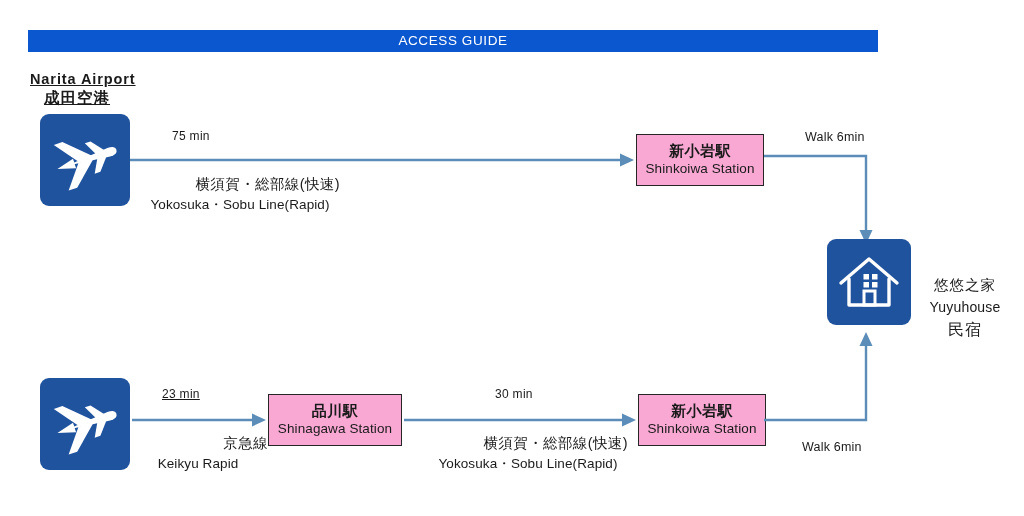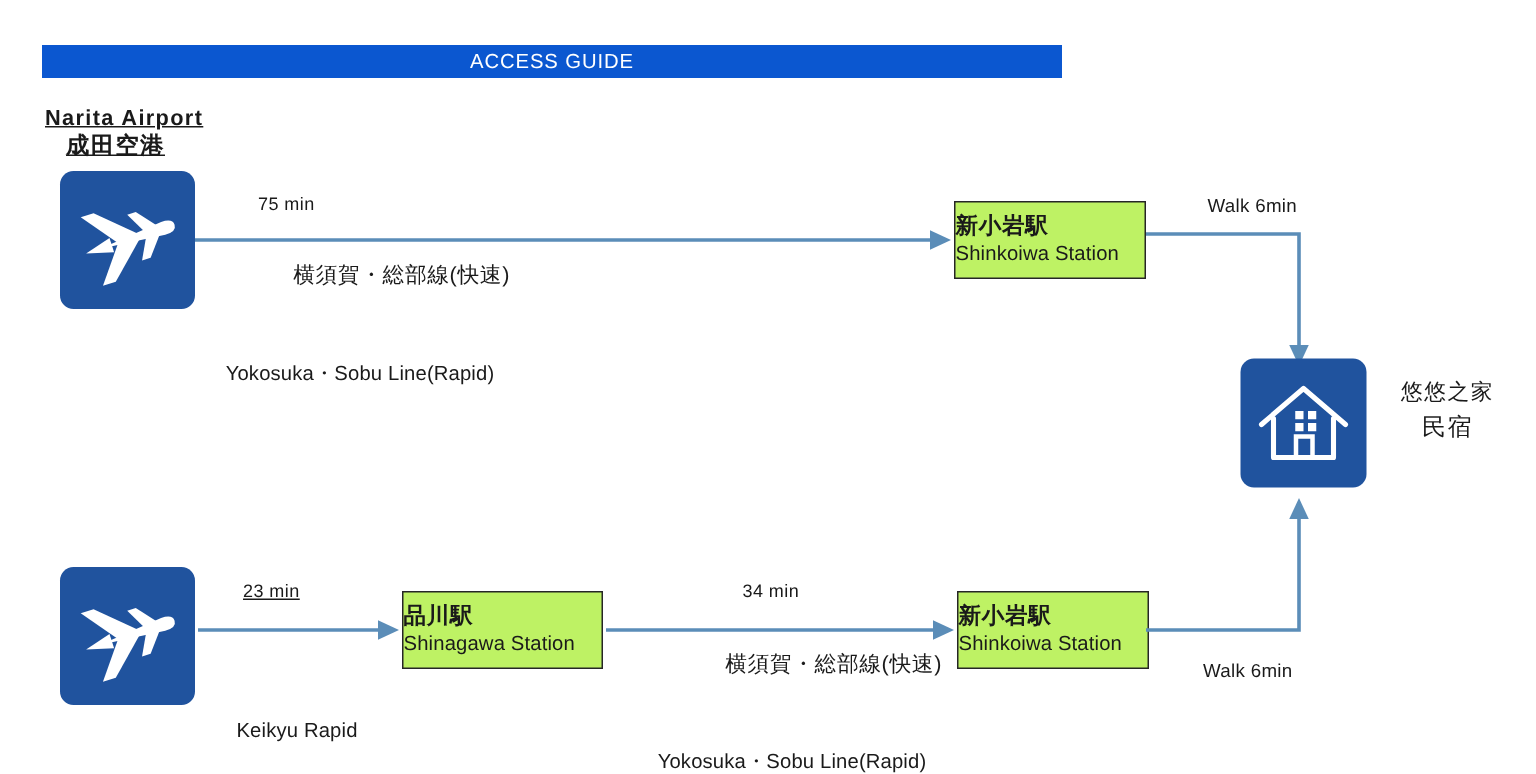--- a/index.html
+++ b/index.html
@@ -17,21 +17,21 @@
     height: 516px;
     overflow: hidden;
     background: #ffffff;
   }
 
   
   .header-bar {
     position: absolute;
     left: 28px;
     top: 30px;
-    width: 680px;
+    width: 850px;
     height: 22px;
     background: #0B57D0;
     color: #ffffff;
     font-size: 13.5px;
     letter-spacing: 0.6px;
     display: flex;
     align-items: center;
     justify-content: center;
     line-height: 1;
   }
@@ -61,24 +61,25 @@
     position: absolute;
     background: #20539E;
     border-radius: 9px;
   }
   .icon-tile svg { display: block; }
 
   
   .station-box {
     position: absolute;
     border: 1.6px solid #262626;
-    background: #bef264;
+    background: #f9a8d4;
     box-sizing: border-box;
     display: flex;
     flex-direction: column;
+    align-items: center;
     justify-content: center;
     line-height: 1.25;
   }
   .station-box .jp {
     font-size: 15px;
     font-weight: bold;
     letter-spacing: 0.5px;
   }
   .station-box .en {
     font-size: 13.5px;
@@ -107,35 +108,35 @@
   .seg-line .jp {
     display: block;
     font-size: 14.5px;
     letter-spacing: 0.4px;
     text-align: right;
   }
   .seg-line .en {
     display: block;
     font-size: 13.5px;
     letter-spacing: 0.1px;
-    margin-top: 44px;
   }
   .walk-label {
     position: absolute;
     font-size: 12.5px;
     letter-spacing: 0.2px;
     white-space: nowrap;
   }
 
   
   .dest-label {
     position: absolute;
     text-align: center;
     line-height: 1.5;
     white-space: nowrap;
+    margin-top: 23px;
   }
   .dest-label .jp1 { display: block; font-size: 14.5px; letter-spacing: 1px; }
   .dest-label .en  { display: block; font-size: 14px; letter-spacing: 0.2px; }
   .dest-label .jp2 { display: block; font-size: 16px; letter-spacing: 1px; }
 </style>
 </head>
 <body>
 
 <div id="page">
 
@@ -190,20 +191,21 @@
       <rect x="37" y="52" width="11" height="14" fill="none" stroke="#ffffff" stroke-width="3"></rect>
       <rect x="36.5" y="35" width="5.5" height="5.5" fill="#ffffff"></rect>
       <rect x="45" y="35" width="5.5" height="5.5" fill="#ffffff"></rect>
       <rect x="36.5" y="43" width="5.5" height="5.5" fill="#ffffff"></rect>
       <rect x="45" y="43" width="5.5" height="5.5" fill="#ffffff"></rect>
     </svg>
   </div>
 
   <div class="dest-label" style="left:912px; top:252px; width:106px;">
     <span class="jp1">悠悠之家</span>
+    <span class="en">Yuyuhouse</span>
     <span class="jp2">民宿</span>
   </div>
 
 
   <div class="icon-tile" style="left:40px; top:378px; width:90px; height:92px;">
     <svg width="90" height="92" viewBox="0 0 90 92">
       <g transform="rotate(-18 45 46)">
         <path d="M16 46 L34 41 L34 51 Z" fill="#ffffff"></path>
         <path d="M26 46 L70 41.5 Q78 41.3 78 46 Q78 50.7 70 50.5 L26 46 Z" fill="#ffffff"></path>
         <path d="M38 45.4 L20 22 L29 22 L53 44.2 Z" fill="#ffffff"></path>
@@ -215,34 +217,35 @@
   </div>
 
   <svg class="conn" style="left:132px; top:410px;" width="140" height="20">
     <line x1="0" y1="10" x2="122" y2="10" stroke="#5B8DB8" stroke-width="2.4"></line>
     <polygon points="120,3.5 134,10 120,16.5" fill="#5B8DB8"></polygon>
   </svg>
 
   <div class="seg-time" style="left:162px; top:387px;text-decoration:underline;">23 min</div>
 
   <div class="seg-line" style="left:128px; top:433px; width:140px;">
+    <span class="jp">京急線</span>
     <span class="en">Keikyu Rapid</span>
   </div>
 
   <div class="station-box" style="left:268px; top:394px; width:134px; height:52px;">
     <span class="jp">品川駅</span>
     <span class="en">Shinagawa Station</span>
   </div>
 
   <svg class="conn" style="left:404px; top:410px;" width="238" height="20">
     <line x1="0" y1="10" x2="220" y2="10" stroke="#5B8DB8" stroke-width="2.4"></line>
     <polygon points="218,3.5 232,10 218,16.5" fill="#5B8DB8"></polygon>
   </svg>
 
-  <div class="seg-time" style="left:495px; top:387px;">34 min</div>
+  <div class="seg-time" style="left:495px; top:387px;">30 min</div>
 
   <div class="seg-line" style="left:428px; top:433px; width:200px;">
     <span class="jp">横須賀・総部線(快速)</span>
     <span class="en">Yokosuka・Sobu Line(Rapid)</span>
   </div>
 
   <div class="station-box" style="left:638px; top:394px; width:128px; height:52px;">
     <span class="jp">新小岩駅</span>
     <span class="en">Shinkoiwa Station</span>
   </div>

